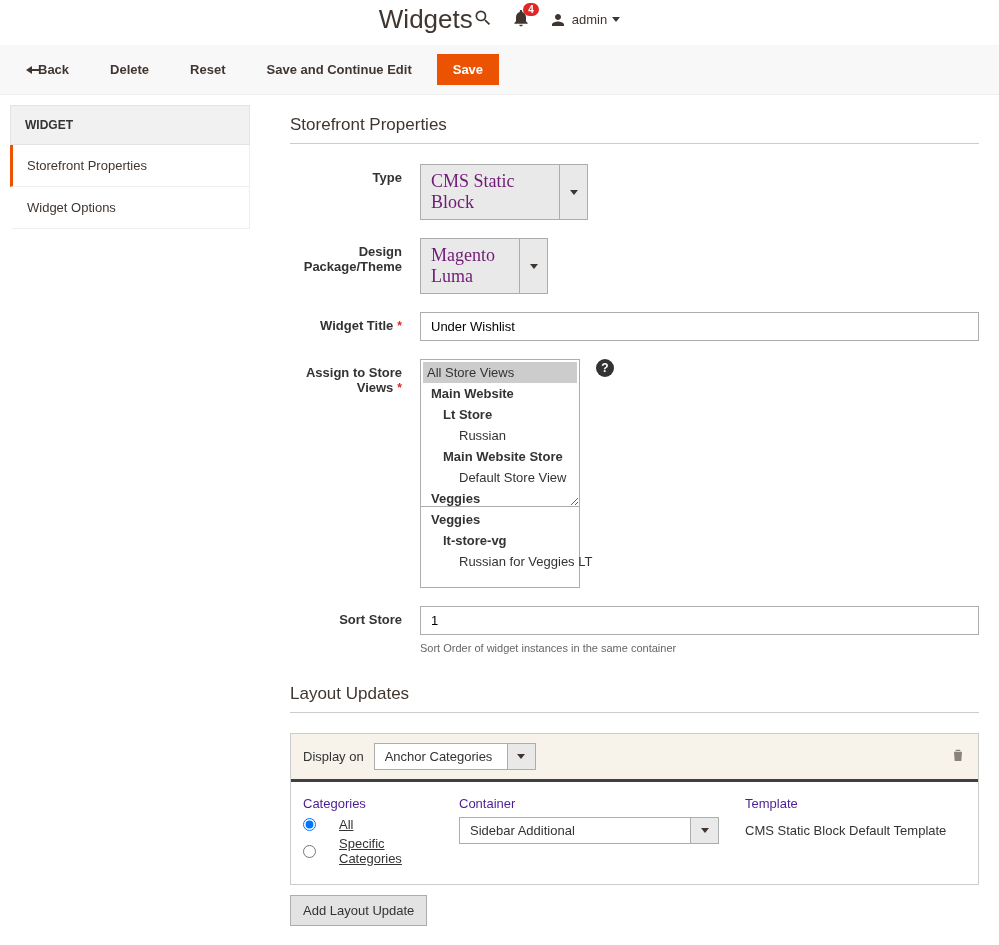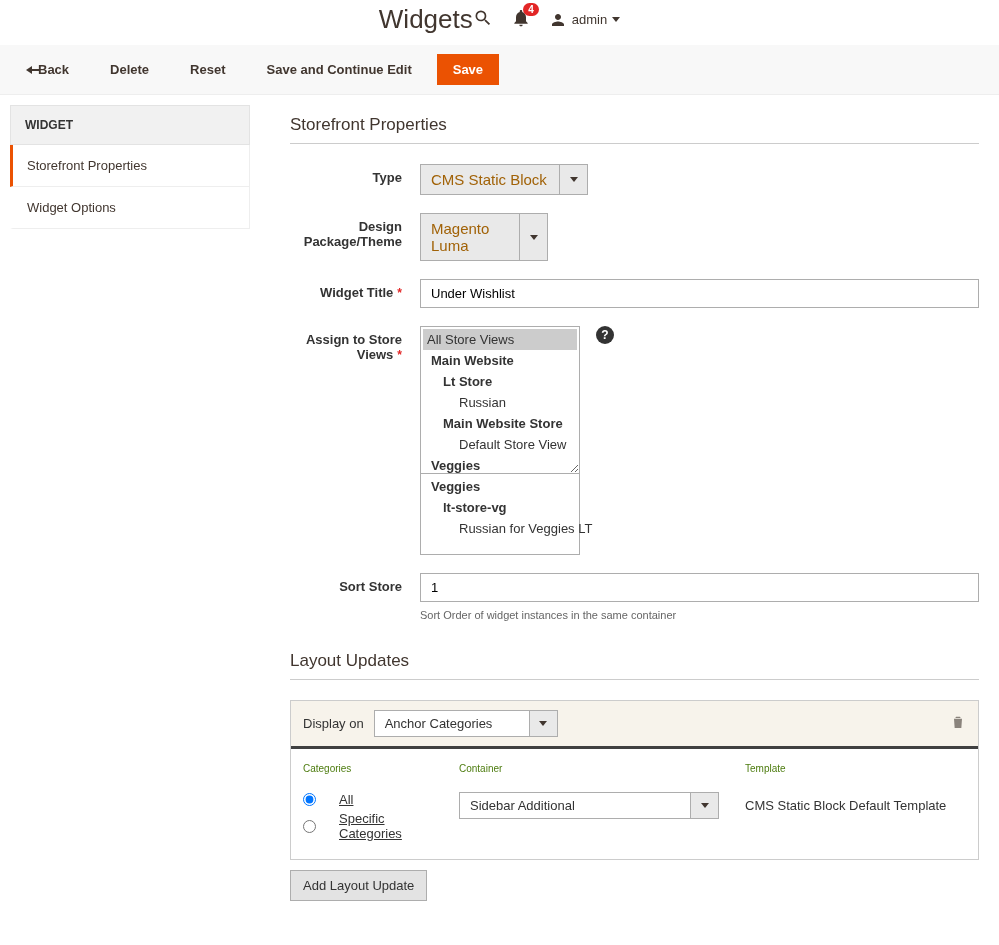--- a/index.html
+++ b/index.html
@@ -31,21 +31,21 @@
   .main { flex: 1; padding: 0 10px 20px 20px; }
   .section-title { font-size: 17px; font-weight: 400; color: #41362f; padding-bottom: 8px; border-bottom: 1px solid #ccc; margin-bottom: 20px; margin-top: 10px; }
   
   .form-row { display: flex; margin-bottom: 18px; align-items: flex-start; }
   .form-label { width: 130px; text-align: right; padding-right: 18px; padding-top: 6px; font-size: 13px; font-weight: 600; color: #333; }
   .required-mark { color: #e22626; margin-left: 4px; font-size: 12px; }
   .form-control { flex: 1; max-width: 420px; display: flex; flex-direction: column; gap: 4px; }
   .form-control.wide { max-width: 560px; }
   
   .dropdown { display: flex; }
-  .dropdown-val { border: 1px solid #adadad; padding: 6px 10px; background: #e9e9e9; color: #a16207; font-size: 15px; width: 140px; }
+  .dropdown-val { border: 1px solid #adadad; padding: 6px 10px; background: #e9e9e9; color: #701a75; font-size: 18px; width: 140px; font-family: Liberation Serif, serif; }
   .dropdown-toggle { border: 1px solid #adadad; border-left: none; width: 28px; background: #e9e9e9; display: flex; align-items: center; justify-content: center; cursor: pointer; }
   .dropdown-toggle .caret-down { border-top-color: #41362f; }
   
   .text-input { width: 100%; border: 1px solid #adadad; padding: 6px 10px; font-size: 13px; }
   
   .storeview-wrap { display: flex; gap: 10px; align-items: flex-start; }
   .multiselect { border: 1px solid #adadad; width: 160px; height: 148px; overflow-y: auto; resize: both; font-size: 13px; padding: 2px; }
   .multiselect-2 { border: 1px solid #adadad; width: 160px; height: 82px; font-size: 13px; padding: 2px; margin-top: -1px; }
   .ms-option { padding: 3px 4px; cursor: pointer; white-space: nowrap; }
   .ms-option.selected { background: #ccc; }
@@ -53,23 +53,23 @@
   .ms-subgroup { padding: 3px 4px; padding-left: 20px; font-weight: 600; white-space: nowrap; }
   .ms-subitem { padding: 3px 4px; padding-left: 36px; cursor: pointer; white-space: nowrap; }
   .help-icon { width: 18px; height: 18px; border-radius: 50%; background: #333; color: #fff; display: flex; align-items: center; justify-content: center; font-size: 12px; font-weight: 700; cursor: pointer; margin-left: 6px; }
   
   .help-text { font-size: 11px; color: #666; margin-top: 3px; }
   
   .layout-block { border: 1px solid #ccc; margin-bottom: 10px; }
   .layout-header { background: #f7f3eb; border-bottom: 3px solid #404040; padding: 9px 12px; display: flex; align-items: center; gap: 10px; }
   .layout-header-label { font-size: 13px; color: #333; }
   .layout-select { display: flex; }
-  .layout-select-val { border: 1px solid #adadad; padding: 5px 10px; background: #fff; font-size: 13px; width: 156px; }
+  .layout-select-val { border: 1px solid #adadad; padding: 5px 10px; background: #fff; font-size: 13px; width: 134px; }
   .layout-body { padding: 14px 12px; display: flex; gap: 26px; }
-  .layout-col-head { font-size: 10px; margin-bottom: 18px; color: #4d7c0f; }
+  .layout-col-head { font-size: 13px; margin-bottom: 6px; color: #4c1d95; }
   .radio-row { display: flex; align-items: center; gap: 23px; margin-bottom: 4px; font-size: 13px; text-decoration: underline; }
   .del-icon { margin-left: auto; cursor: pointer; color: #8a837c; }
   .del-icon svg { width: 16px; height: 16px; fill: #8a837c; }
   
   .add-btn { background: #e3e3e3; border: 1px solid #adadad; padding: 7px 12px; font-size: 13px; cursor: pointer; color: #333; }
 </style>
 </head>
 <body>
 
 <div class="page-header">

